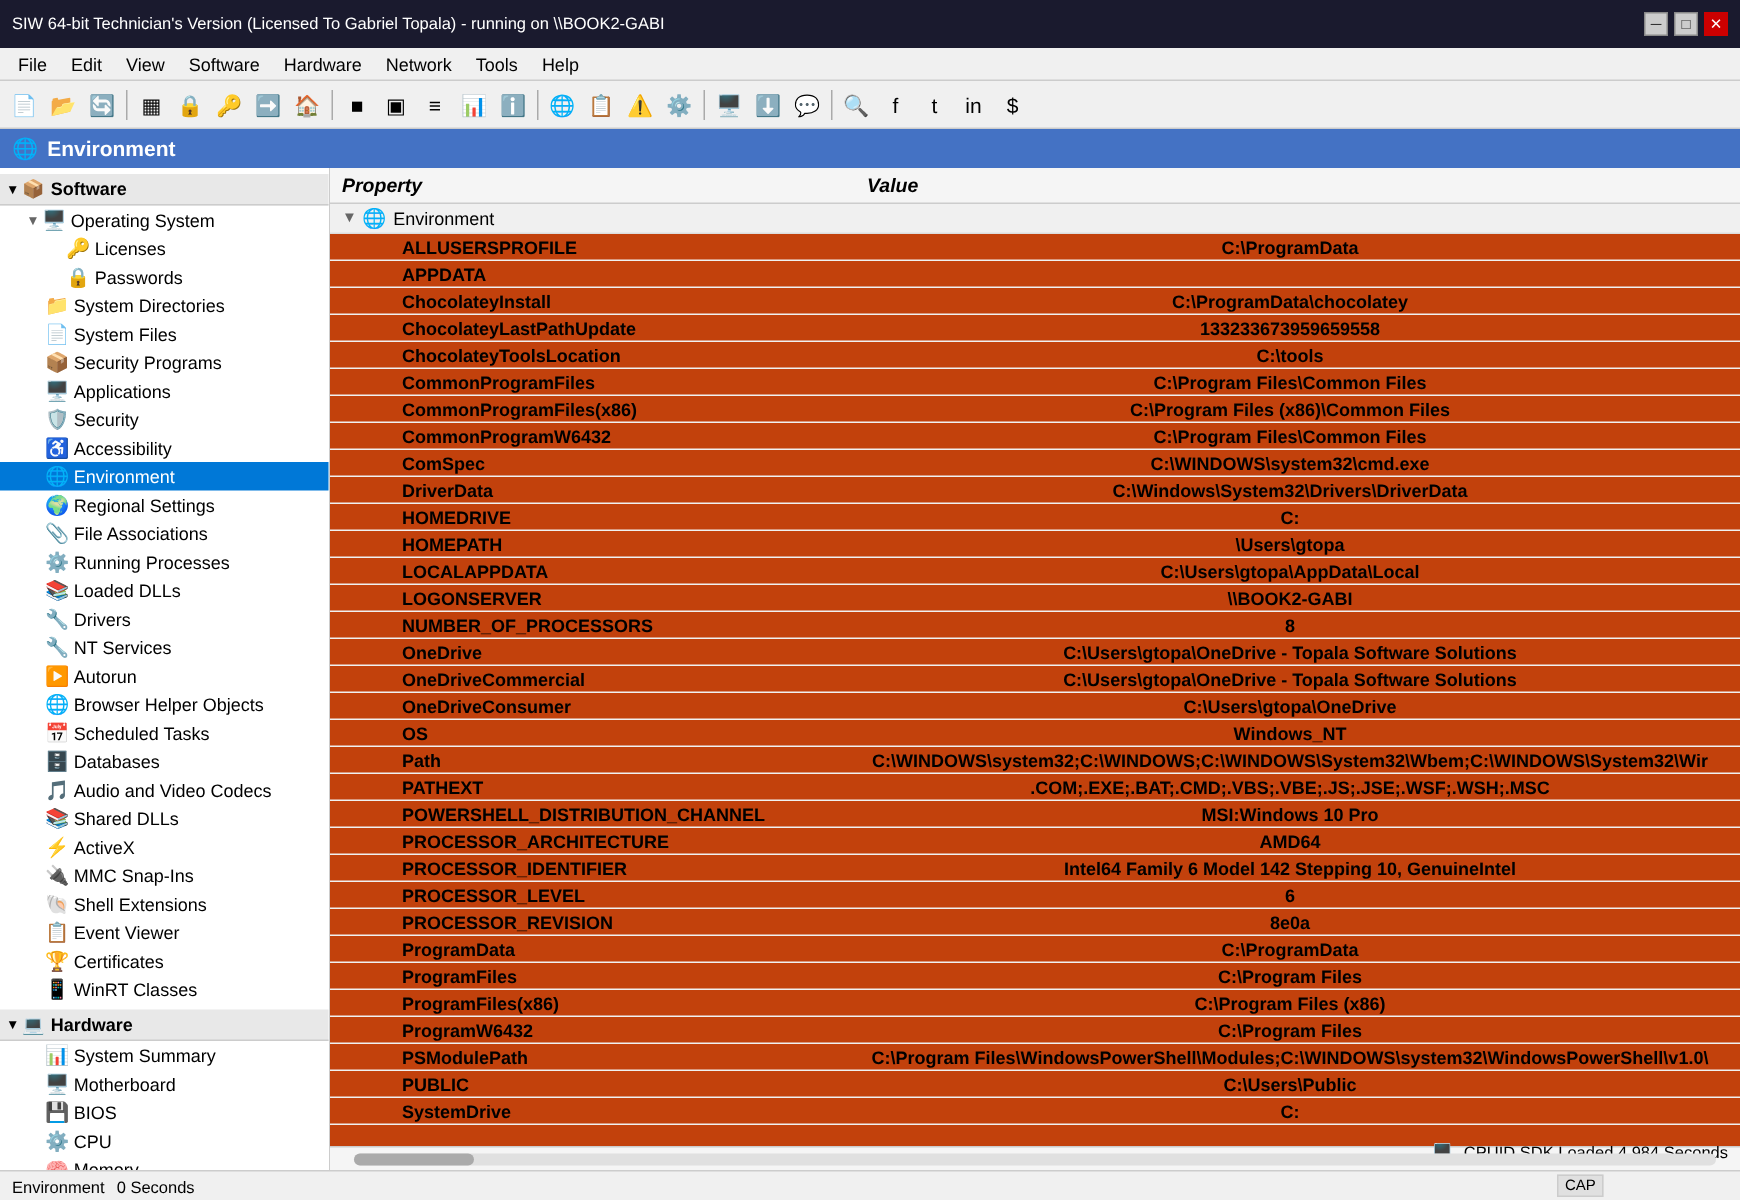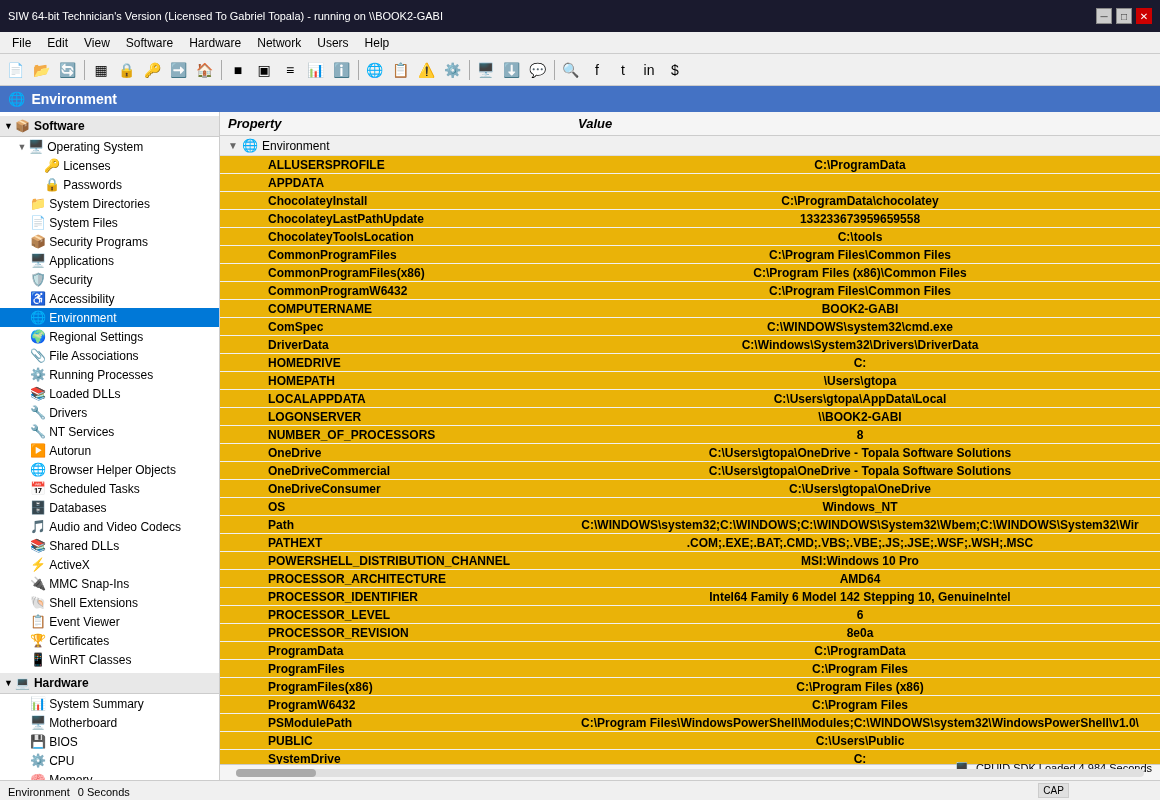--- a/index.html
+++ b/index.html
@@ -31,21 +31,21 @@
     #sidebar { width: 220px; background: #fff; border-right: 1px solid #ccc; overflow-y: auto; padding: 4px 0; }
     .tree-node { display: flex; align-items: center; padding: 2px 4px; cursor: pointer; white-space: nowrap; font-size: 12px; }
     .tree-node.selected { background: #0078d7; color: #fff; }
     .tree-node .indent { display: inline-block; }
     .tree-node .expand-icon { width: 12px; text-align: center; font-size: 9px; color: #666; }
     .tree-node .node-icon { margin-right: 3px; font-size: 13px; }
     .tree-node .node-label { font-size: 12px; }
     .tree-section-header { display: flex; align-items: center; padding: 3px 4px; cursor: pointer; font-weight: bold; font-size: 12px; background: #e8e8e8; border-bottom: 1px solid #ccc; }
 
     
-    #content { flex: 1; background: #eab308; overflow: hidden; display: flex; flex-direction: column; }
+    #content { flex: 1; background: #c2410c; overflow: hidden; display: flex; flex-direction: column; }
     #content-header { display: flex; background: #f5f5f5; border-bottom: 1px solid #ccc; padding: 4px 8px; }
     #content-header .col-property { width: 350px; font-weight: bold; font-size: 13px; font-style: italic; }
     #content-header .col-value { flex: 1; font-weight: bold; font-size: 13px; font-style: italic; }
 
     #content-body { flex: 1; overflow-y: auto; overflow-x: hidden; }
     .env-section-row { display: flex; align-items: center; padding: 2px 8px; background: #f0f0f0; border-bottom: 1px solid #ddd; }
     .env-section-row .expand-icon { font-size: 10px; margin-right: 4px; color: #666; }
     .env-section-row .section-icon { margin-right: 4px; font-size: 13px; }
     .env-section-row .section-label { font-weight: normal; font-size: 12px; }
 
@@ -76,21 +76,21 @@
   </div>
 </div>
 
 <div id="menu-bar">
   <span class="menu-item">File</span>
   <span class="menu-item">Edit</span>
   <span class="menu-item">View</span>
   <span class="menu-item">Software</span>
   <span class="menu-item">Hardware</span>
   <span class="menu-item">Network</span>
-  <span class="menu-item">Users</span>
+  <span class="menu-item">Tools</span>
   <span class="menu-item">Help</span>
 </div>
 
 <div id="toolbar">
   <button class="tool-btn" title="New">📄</button>
   <button class="tool-btn" title="Open">📂</button>
   <button class="tool-btn" title="Refresh">🔄</button>
   <div class="tool-sep"></div>
   <button class="tool-btn" title="Grid">▦</button>
   <button class="tool-btn" title="Lock">🔒</button>
@@ -383,24 +383,20 @@
   </div>
           <div class="env-row">
     <span class="prop-name">CommonProgramFiles(x86)</span>
     <span class="prop-value">C:\Program Files (x86)\Common Files</span>
   </div>
           <div class="env-row">
     <span class="prop-name">CommonProgramW6432</span>
     <span class="prop-value">C:\Program Files\Common Files</span>
   </div>
           <div class="env-row">
-    <span class="prop-name">COMPUTERNAME</span>
-    <span class="prop-value">BOOK2-GABI</span>
-  </div>
-          <div class="env-row">
     <span class="prop-name">ComSpec</span>
     <span class="prop-value">C:\WINDOWS\system32\cmd.exe</span>
   </div>
           <div class="env-row">
     <span class="prop-name">DriverData</span>
     <span class="prop-value">C:\Windows\System32\Drivers\DriverData</span>
   </div>
           <div class="env-row">
     <span class="prop-name">HOMEDRIVE</span>
     <span class="prop-value">C:</span>

